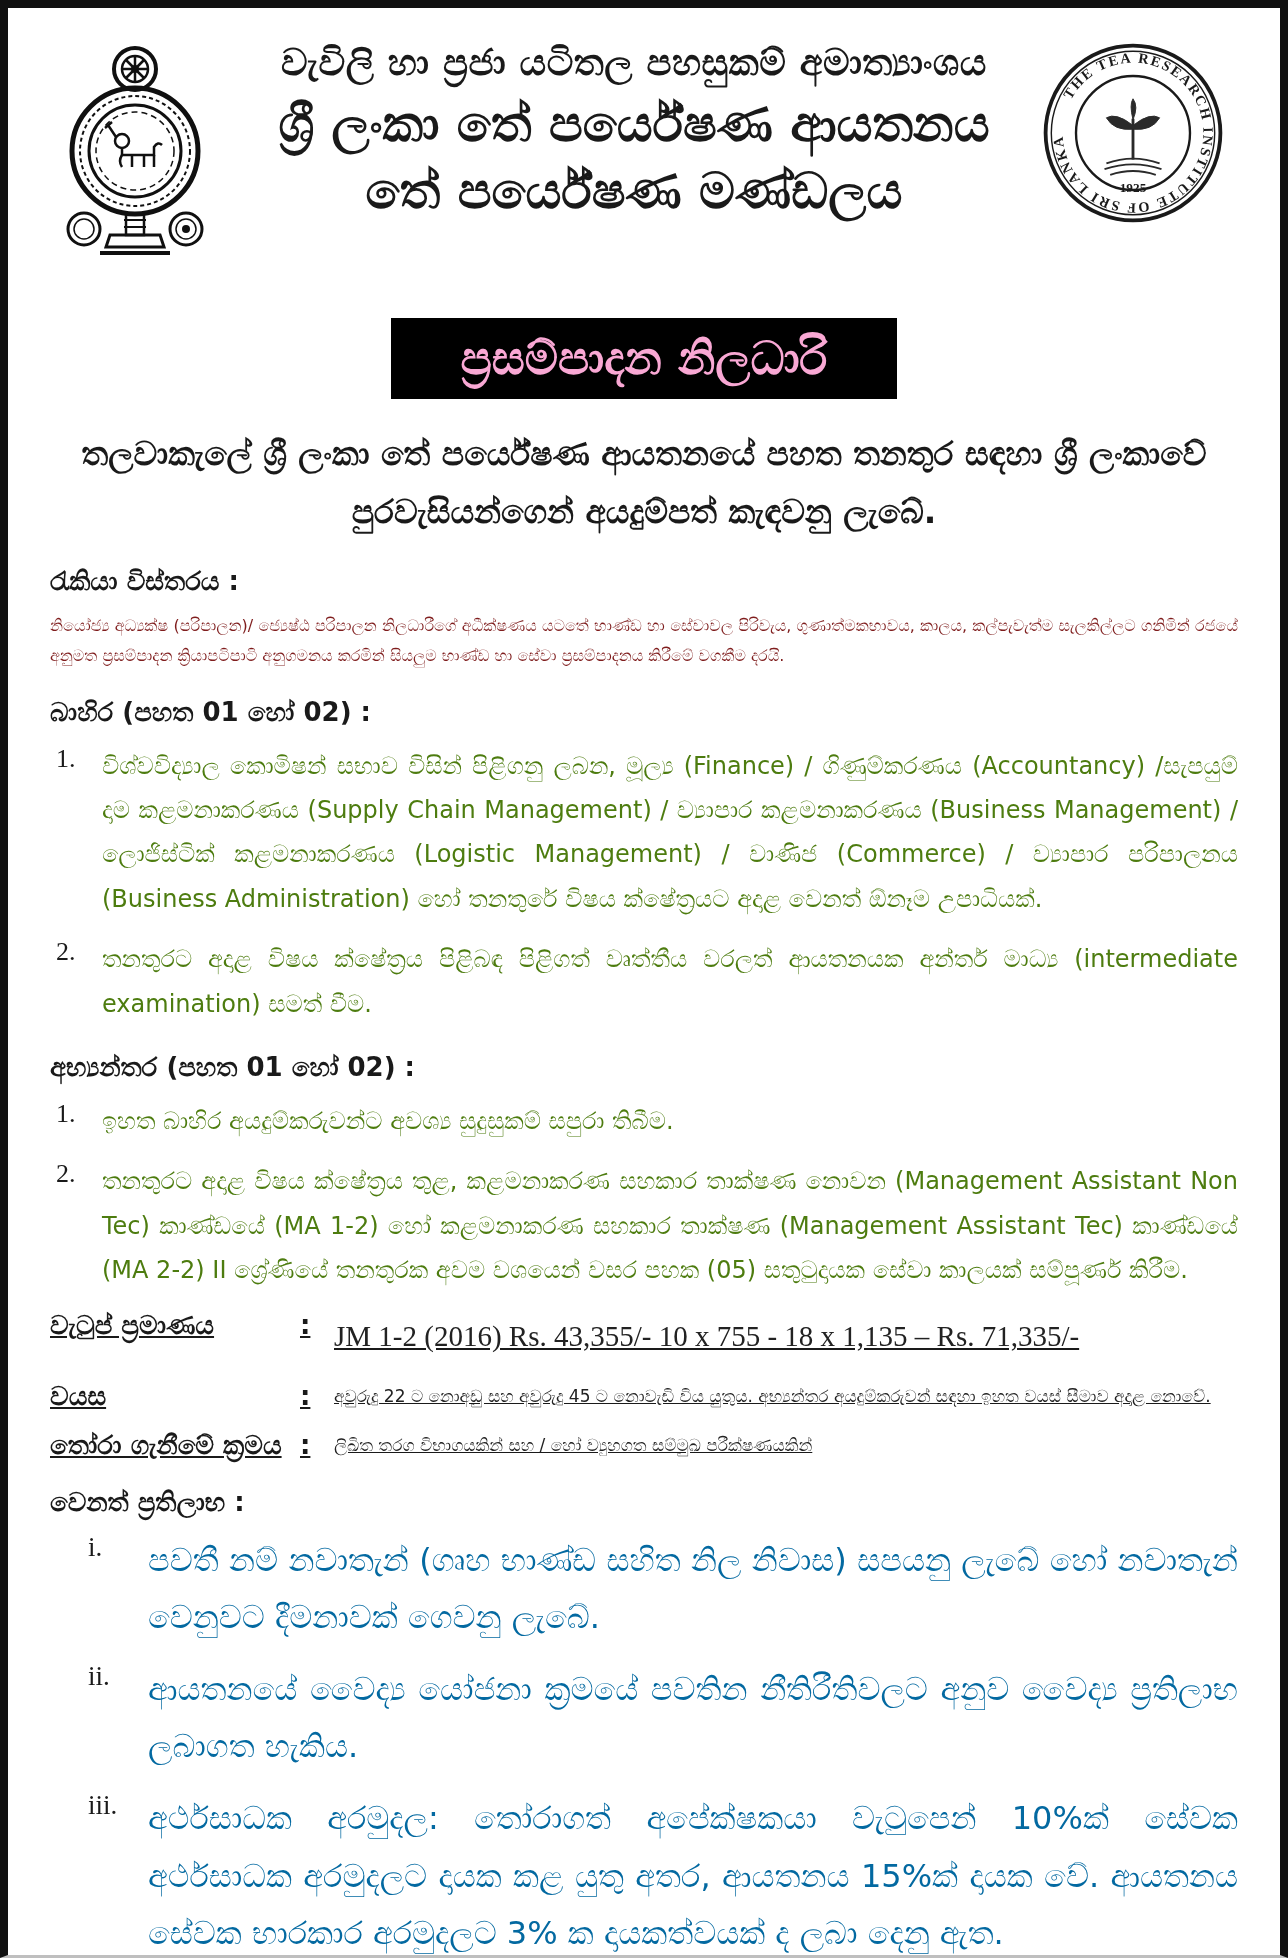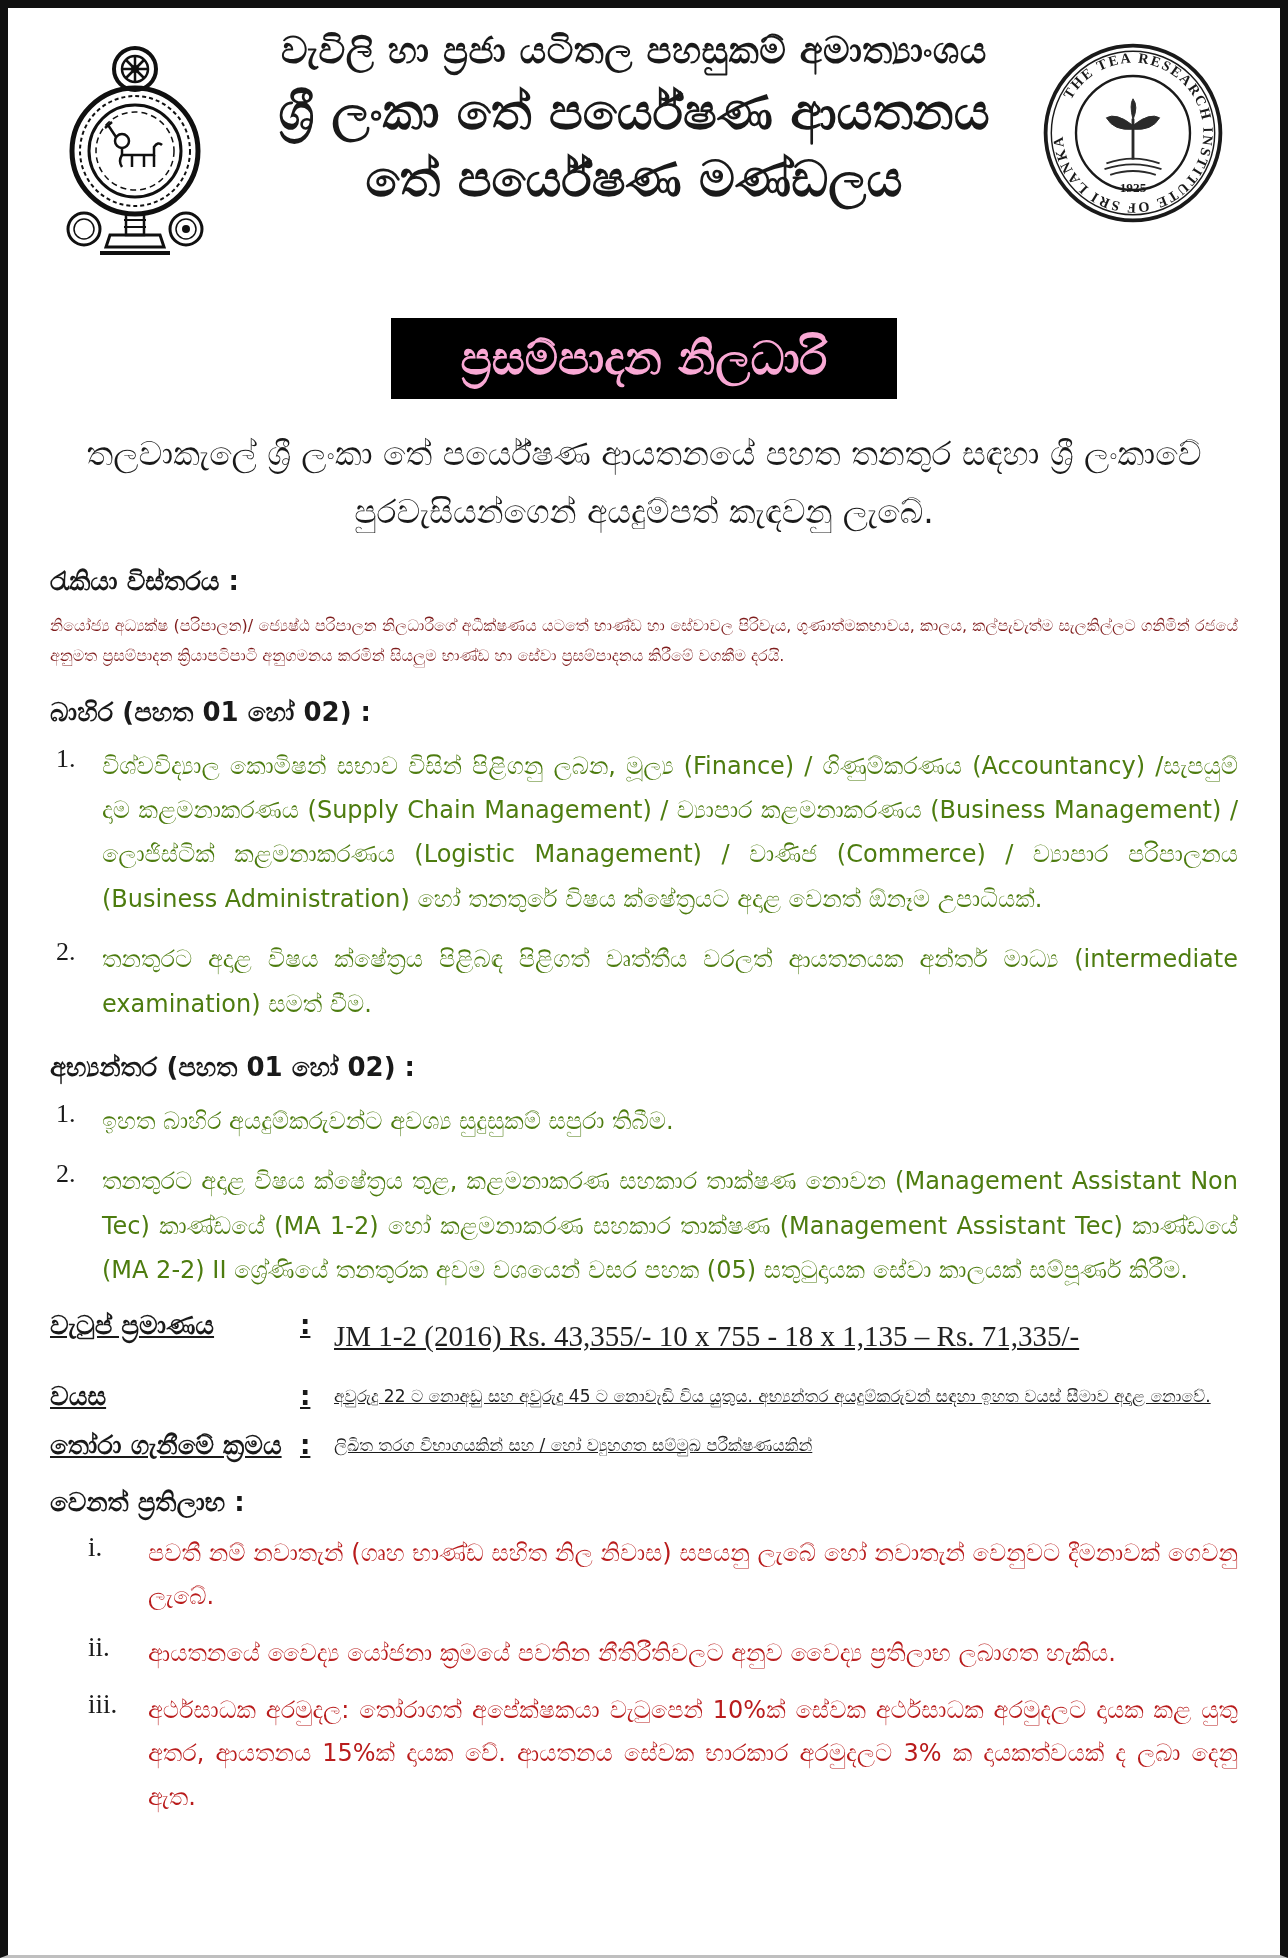--- a/index.html
+++ b/index.html
@@ -17,35 +17,35 @@
     font-family:"DejaVu Sans","Liberation Sans",sans-serif;
     color:#1a1a1a;
     overflow:hidden;
   }
   .inner{padding:20px 42px 0 42px;}
 
   
   .header{position:relative;height:250px;}
   .emblem{position:absolute;left:0;top:10px;width:170px;height:225px;}
   .seal{position:absolute;right:10px;top:5px;width:190px;height:200px;}
-  .header-titles{position:absolute;left:190px;right:210px;top:0;text-align:center;}
+  .header-titles{position:absolute;left:190px;right:210px;top:12px;text-align:center;}
   .ministry{font-size:37px;font-weight:bold;letter-spacing:0.5px;line-height:1.25;}
   .institute{font-size:50px;font-weight:bold;margin-top:10px;line-height:1.15;}
   .board{font-size:50px;font-weight:bold;margin-top:10px;line-height:1.1;}
 
   
   .banner-wrap{text-align:center;margin-top:40px;}
   .banner{
     display:inline-block;background:#000;color:#f9a8d4;
     font-size:46px;font-weight:bold;
     padding:14px 70px;line-height:1.15;
   }
 
   .intro{
-    text-align:center;font-size:33px;font-weight:normal;
+    text-align:center;font-size:33px;font-weight:bold;
     margin-top:26px;line-height:1.75;padding:0 10px;
   }
 
   .sec-head{font-size:26px;font-weight:bold;margin:26px 0 14px 0;}
   .body-text{font-size:16px;line-height:1.85;text-align:justify;color:#7f1d1d;}
 
   ol.num-list{margin:0;padding:0;list-style:none;}
   .num-item{display:flex;margin:16px 0;}
   .num-item .num{
     flex:0 0 52px;font-family:"Liberation Serif","DejaVu Serif",serif;
@@ -58,21 +58,21 @@
   .detail-row .sep{flex:0 0 34px;font-size:26px;font-weight:bold;}
   .detail-row .val{flex:1;font-size:17px;line-height:1.8;color:#222;}
   .detail-row .val.serif{font-family:"Liberation Serif","DejaVu Serif",serif;font-size:29px;}
 
   .roman-list{margin:6px 0 0 38px;}
   .roman-item{display:flex;margin:14px 0;}
   .roman-item .num{
     flex:0 0 60px;font-family:"Liberation Serif","DejaVu Serif",serif;
     font-size:27px;
   }
-  .roman-item .txt{flex:1;font-size:24px;line-height:1.8;text-align:justify;color:#b91c1c;}
+  .roman-item .txt{flex:1;font-size:32px;line-height:1.8;text-align:justify;color:#0369a1;}
 </style>
 </head>
 <body>
 
 <div class="page">
   <div class="inner">
 
     <div class="header">
 
       <svg class="emblem" viewBox="0 0 170 215" fill="none" stroke="#101010">

